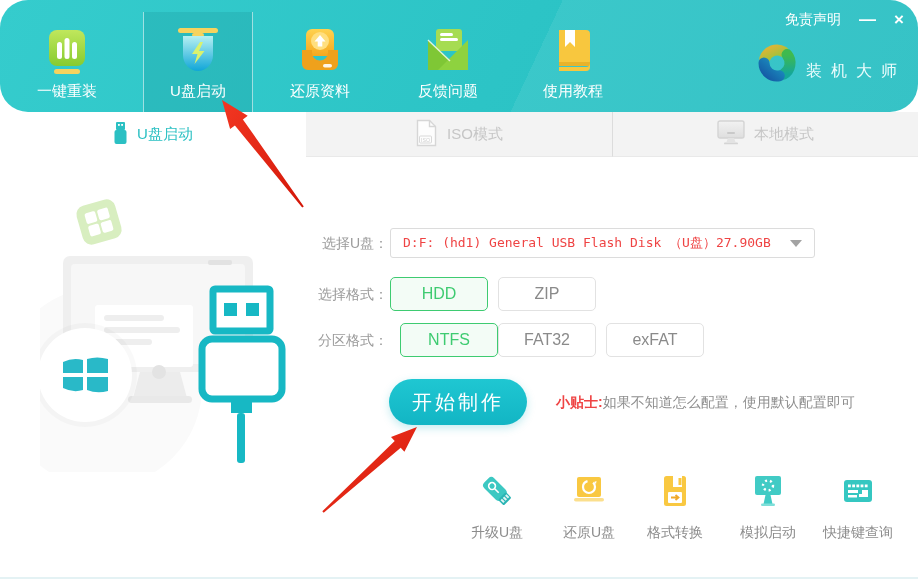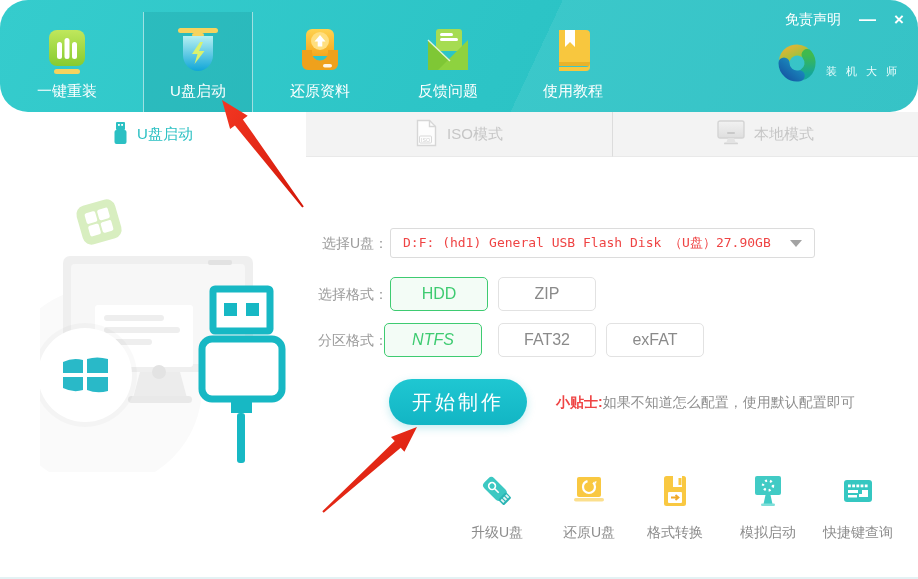--- a/index.html
+++ b/index.html
@@ -18,21 +18,21 @@
   .nav-item.active::before{content:"";position:absolute;left:0;right:0;top:12px;bottom:0;
     background:rgba(0,90,95,0.12);border-left:1px solid rgba(255,255,255,.55);
     border-right:1px solid rgba(255,255,255,.55);}
   .nav-icon{position:relative;height:47px;display:flex;align-items:flex-start;justify-content:center;}
   .nav-label{position:relative;margin-top:8px;font-size:15px;color:#ffffff;}
   .titlebar{position:absolute;right:14px;top:10px;display:flex;align-items:center;gap:18px;z-index:3;}
   .disclaimer{color:#ffffff;font-size:14px;cursor:pointer;}
   .win-btn{color:#ffffff;font-size:17px;font-weight:bold;cursor:pointer;line-height:20px;}
   .logo{position:absolute;right:12px;top:38px;display:flex;align-items:center;gap:8px;z-index:2;}
   .logo-text .brand-name{color:#fff;font-size:32px;font-weight:bold;line-height:34px;letter-spacing:2px;}
-  .logo-text .brand-sub{color:#eafcfc;font-size:11px;letter-spacing:9px;margin-top:14px;font-family:Liberation Mono, monospace;}
+  .logo-text .brand-sub{color:#eafcfc;font-size:16px;letter-spacing:9px;margin-top:14px;font-family:Liberation Mono, monospace;}
   
   .tabbar{position:absolute;left:0;top:112px;width:918px;height:45px;}
   .tab{position:absolute;top:0;height:45px;width:306px;display:flex;align-items:center;
     justify-content:center;gap:9px;font-size:15px;cursor:pointer;box-sizing:border-box;}
   .tab.active{background:#ffffff;color:#2bc0c3;}
   .tab.inactive{background:#f3f3f3;color:#c6c6c6;border-bottom:1px solid #e9e9e9;}
   .tab.divided{border-left:1px solid #dcdcdc;}
   
   .content{position:absolute;left:0;top:157px;width:918px;height:422px;background:#fff;}
   .illustration{position:absolute;left:40px;top:40px;}
@@ -269,21 +269,21 @@
     <div class="dropdown">
       <span class="dropdown-value">D:F: (hd1) General USB Flash Disk （U盘）27.90GB</span>
       <span class="caret"></span>
     </div>
 
     <div class="form-label" style="top:120px;line-height:34px;">选择格式：</div>
     <button class="btn-opt selected" style="left:390px;top:120px;">HDD</button>
     <button class="btn-opt" style="left:498px;top:120px;">ZIP</button>
 
     <div class="form-label" style="top:166px;line-height:34px;">分区格式：</div>
-    <button class="btn-opt selected" style="left:384px;top:166px;font-style:italic;">NTFS</button>
+    <button class="btn-opt selected" style="left:400px;top:166px;">NTFS</button>
     <button class="btn-opt" style="left:498px;top:166px;">FAT32</button>
     <button class="btn-opt" style="left:606px;top:166px;">exFAT</button>
 
     <button class="start-btn">开始制作</button>
     <div class="tip">
       <span class="tip-prefix">小贴士:</span><span class="tip-body">如果不知道怎么配置，使用默认配置即可</span>
     </div>
 
     <div class="tool" style="left:452px;width:90px;">
       <span>

